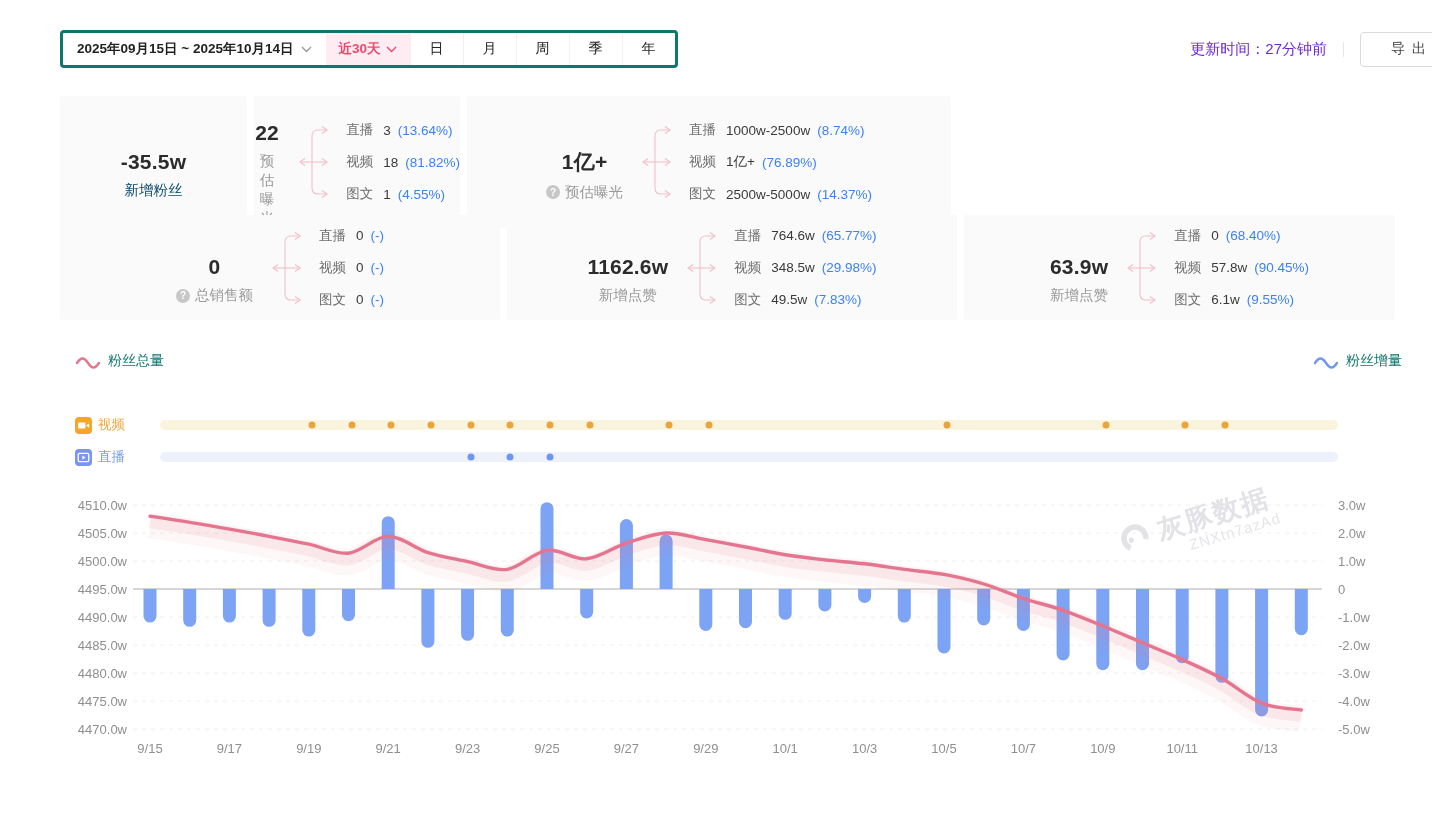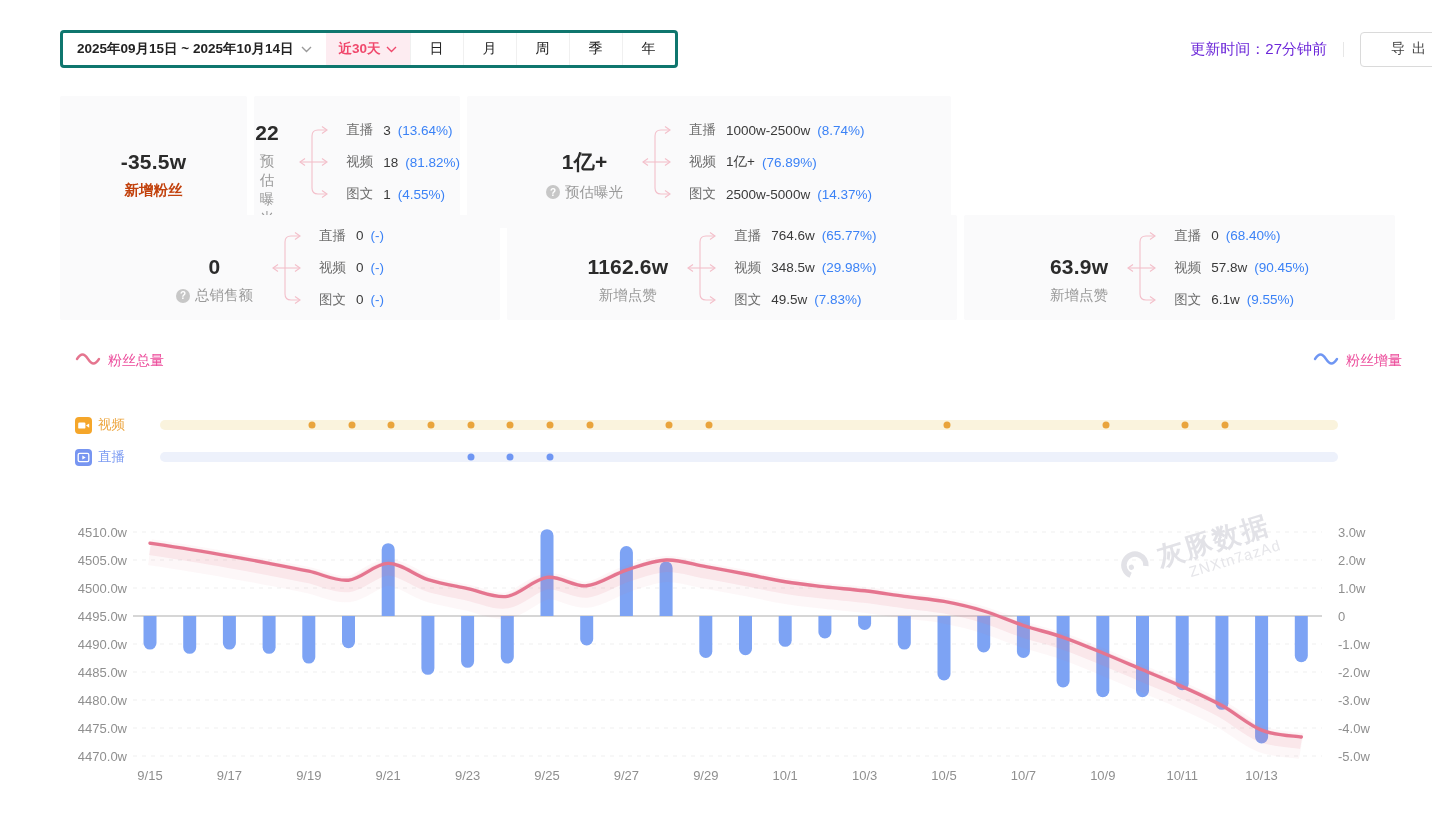--- a/index.html
+++ b/index.html
@@ -26,50 +26,50 @@
   .stats { margin:28px 37px 0 60px; }
   .stats-row { display:grid; gap:7px; }
   .stats-row.r1 { grid-template-columns:187px 206px 484px 1fr; height:110px; }
   .stats-row.r2 { grid-template-columns:440px 450px 1fr; height:105px; margin-top:9px; }
   .card { position:relative; background:#fafafb; border-radius:2px; display:flex; align-items:center;
     justify-content:center; gap:16px; cursor:pointer; }
   .card .main { text-align:center;margin-top:25px; }
   .card .value { font-size:21px; font-weight:700; color:#2b2b2b; letter-spacing:.2px; }
   .card .label { margin-top:7px; font-size:14.5px; color:#9a9a9a; display:flex; align-items:center;
     justify-content:center; gap:5px; }
-  .card.active .label { color:#c2410c;font-weight:bold; }
+  .card.active .label { color:#0c4a6e; }
   .card.active::after { content:""; position:absolute; left:0; right:4px; bottom:-4px; height:4px;
     border-radius:2px; background:var(--accent,#f0486c); }
   .help-icon { width:14px; height:14px; border-radius:50%; background:#c7c7c7; color:#fff; font-size:10px;
     font-weight:700; display:inline-flex; align-items:center; justify-content:center; cursor:pointer; }
   .bk { display:flex; flex-direction:column; gap:6px; }
   .bk-row { height:26px; display:flex; align-items:center; font-size:13.5px; white-space:nowrap; }
   .bk-label { color:#6e6e6e; margin-right:10px; }
   .bk-val { color:#3a3a3a; margin-right:7px; }
   .bk-pct { color:#3b82f6; }
   .connector { flex:none; }
 
   
   .legend-row { margin:32px 30px 0 75px; display:flex; justify-content:space-between; align-items:center; }
-  .legend { display:flex; align-items:flex-start; gap:7px; font-size:14px; color:#ec4899; cursor:pointer; }
+  .legend { display:flex; align-items:flex-end; gap:7px; font-size:14px; color:#0f766e; cursor:pointer; }
 
   .timeline { margin:46px 94px 0 75px; }
   .tl-row { display:flex; align-items:center; height:18px; }
   .tl-row + .tl-row { margin-top:14px; }
   .tl-head { width:85px; display:flex; align-items:center; gap:6px; font-size:13.5px; }
   .tl-head.video { color:#eda742; }
   .tl-head.live { color:#7c9bf2; }
   .track { position:relative; flex:1; height:10px; border-radius:5px; }
   .track.video { background:#faf3dd; }
   .track.live { background:#edf1fb; }
   .dot { position:absolute; top:50%; width:7px; height:7px; border-radius:50%; transform:translate(-50%,-50%); cursor:pointer; }
   .track.video .dot { background:var(--videoDot,#e9a43c); }
   .track.live  .dot { background:var(--liveDot,#6f96f3); }
 
-  .chart-wrap { position:relative; margin-top:36px; height:302px; }
+  .chart-wrap { position:relative; margin-top:9px; height:302px; }
   .chart-svg { position:absolute; left:0; top:0; }
   .axis-text { font-size:13px; fill:#8f8f8f; font-family:"Liberation Sans","DejaVu Sans",sans-serif; }
 
   .watermark { position:absolute; left:1118px; top:26px; transform:rotate(-17deg); color:#e2e2e7;
     pointer-events:none; user-select:none; }
   .wm-brand { display:flex; align-items:center; gap:8px; font-size:27px; font-weight:600; letter-spacing:2px; }
   .wm-code { margin:-4px 0 0 66px; font-size:15px; letter-spacing:1px; color:#e6e6ea; }
 </style>
 </head>
 <body>

